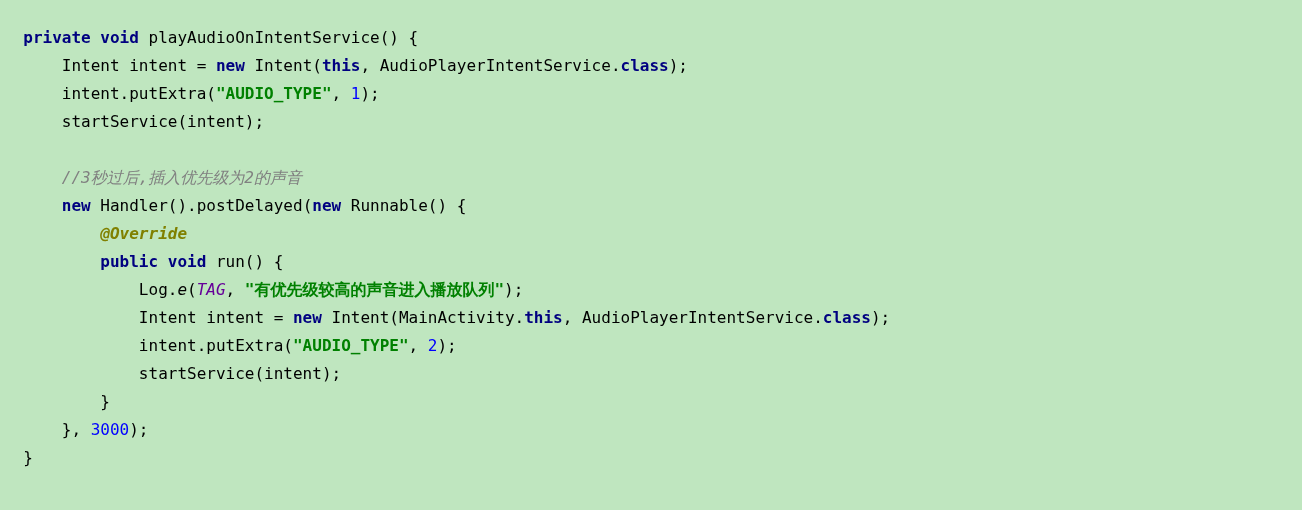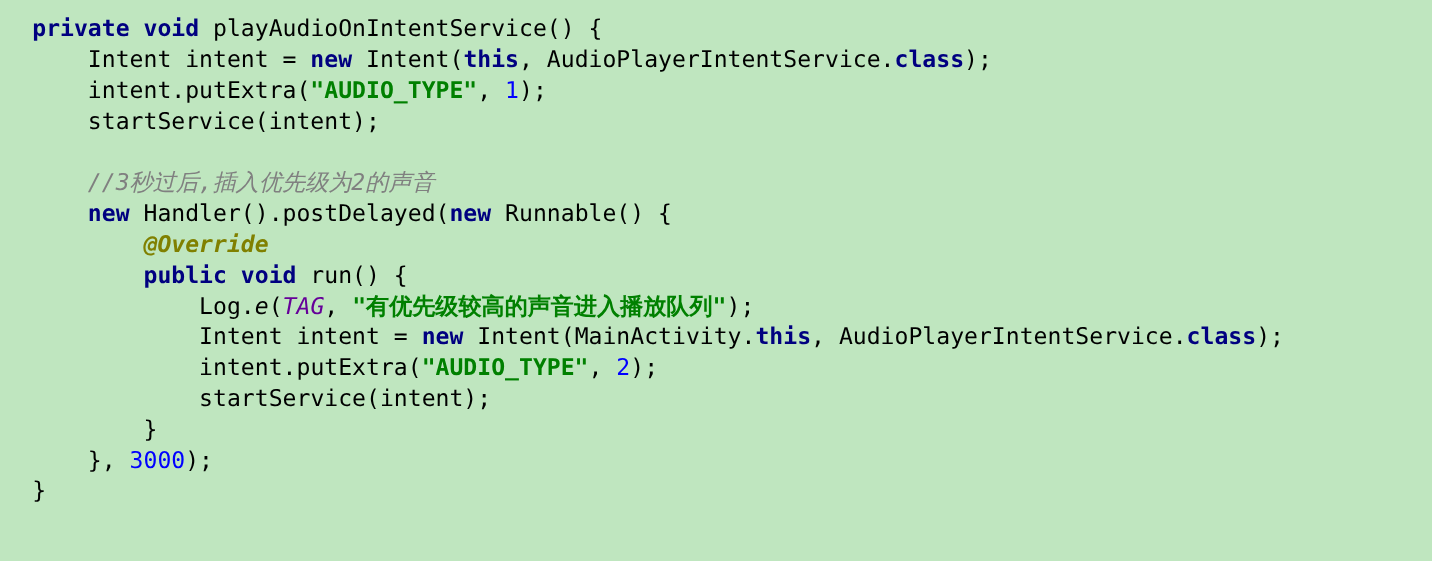--- a/index.html
+++ b/index.html
@@ -5,23 +5,23 @@
   html, body {
     margin: 0;
     padding: 0;
     width: 1302px;
     height: 510px;
     background: #bfe6bf;
     overflow: hidden;
   }
   pre.code {
     margin: 0;
-    padding: 12px 4px 8px 4px;
+    padding: 24px 4px 8px 4px;
     font-family: Menlo, Consolas, "DejaVu Sans Mono", monospace;
-    font-size: 21px;
+    font-size: 16px;
     line-height: 28px;
     white-space: pre;
     color: #000;
   }
   .kw      { color: #000080; font-weight: bold; }   
   .str     { color: #008000; font-weight: bold; }   
   .num     { color: #0000ff; font-weight: normal; } 
   .cmt     { color: #808080; font-style: italic; }  
   .ann     { color: #808000; font-style: italic; font-weight: bold; } 
   .tag     { color: #660099; font-style: italic; }  

